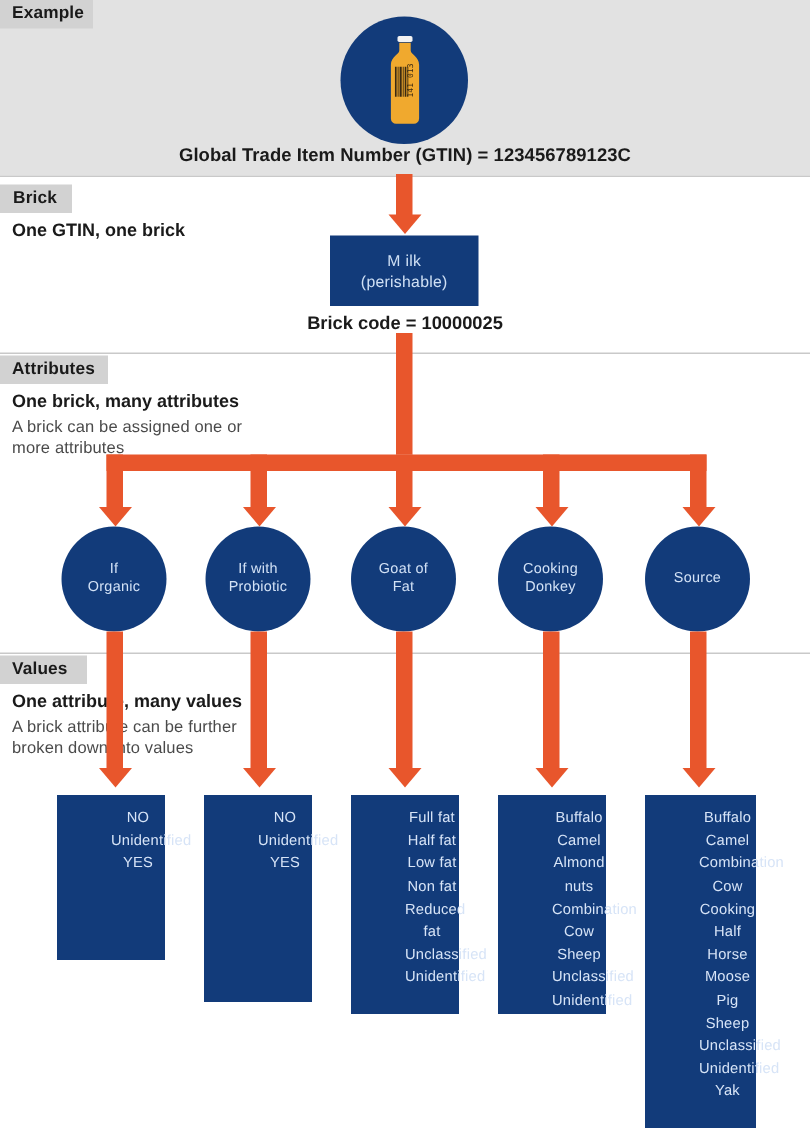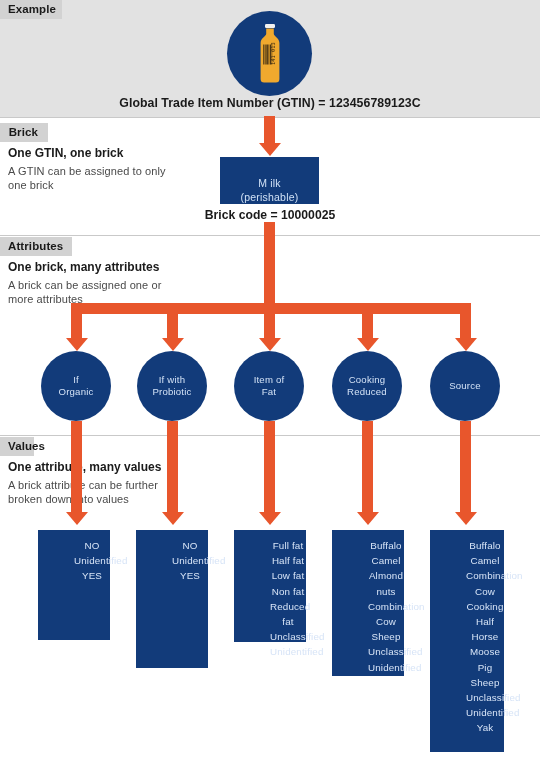--- a/index.html
+++ b/index.html
@@ -23,21 +23,21 @@
     font-size:11.5px;
     font-weight:bold;
     letter-spacing:.1px;
     padding:3px 10px 4px 8px;
     line-height:12px;
     box-sizing:border-box;
   }
   .chip-example{left:0;top:0;width:62px;}
   .chip-brick{left:0;top:123px;width:48px;text-align:right;}
   .chip-attributes{left:0;top:237px;width:72px;}
-  .chip-values{left:0;top:437px;width:34px;}
+  .chip-values{left:0;top:437px;width:58px;}
 
   
   .expl{position:absolute;left:8px;}
   .expl .h{
     font-size:12px;font-weight:bold;color:#1a1a1a;
     line-height:15px;margin:0 0 3px 0;white-space:nowrap;
   }
   .expl .p{
     font-size:11px;color:#4a4a4a;line-height:14px;margin:0;
     width:160px;letter-spacing:.1px;
@@ -56,21 +56,21 @@
 
   .gtin-label{
     position:absolute;left:0;top:96px;width:540px;text-align:center;
     font-size:12.3px;font-weight:bold;color:#1a1a1a;letter-spacing:.05px;
   }
 
   
   .brick-box{
     position:absolute;left:220px;top:157px;width:99px;height:47px;
     background:#123B7A;color:#cfe0f5;
-    display:flex;flex-direction:column;align-items:center;justify-content:flex-end;
+    display:flex;flex-direction:column;align-items:center;justify-content:center;
     font-size:10.5px;line-height:14px;letter-spacing:.2px;
   }
   .brick-code{
     position:absolute;left:0;top:208px;width:540px;text-align:center;
     font-size:12.2px;font-weight:bold;color:#1a1a1a;
   }
 
   
   .ovline{position:absolute;background:#E8562C;width:11px;}
   .ohline{position:absolute;background:#E8562C;height:11px;}
@@ -127,21 +127,20 @@
   </svg>
 
   <div class="gtin-label">Global Trade Item Number (GTIN) = 123456789123C</div>
 
   <div class="ovline" style="left:264px;top:116px;height:28px;"></div>
   <div class="oarrow" style="left:258.5px;top:143px;"></div>
 
   <div class="chip chip-brick">Brick</div>
   <div class="expl expl-brick">
     <p class="h">One GTIN, one brick</p>
-    <p class="p">A GTIN can be assigned to only one brick</p>
   </div>
 
   <div class="brick-box">
     <span>M ilk</span>
     <span>(perishable)</span>
   </div>
   <div class="brick-code">Brick code = 10000025</div>
 
   <div class="ovline" style="left:264px;top:222px;height:81px;"></div>
 
@@ -166,26 +165,26 @@
 
   <div class="attr-circle" style="left:41px;">
     <span><span>If</span><br>
           <span>Organic</span></span>
   </div>
   <div class="attr-circle" style="left:137px;">
     <span><span>If with</span><br>
           <span>Probiotic</span></span>
   </div>
   <div class="attr-circle" style="left:234px;">
-    <span><span>Item of</span><br>
+    <span><span>Goat of</span><br>
           <span>Fat</span></span>
   </div>
   <div class="attr-circle" style="left:332px;">
     <span><span>Cooking</span><br>
-          <span>Reduced</span></span>
+          <span>Donkey</span></span>
   </div>
   <div class="attr-circle" style="left:430px;">
     <span><span>Source</span></span>
   </div>
 
   <div class="chip chip-values">Values</div>
   <div class="expl expl-val">
     <p class="h">One attribute, many values</p>
     <p class="p">A brick attribute can be further broken down into values</p>
   </div>
@@ -208,21 +207,21 @@
         <div>YES</div>
       </div>
   </div>
   <div class="val-box" style="left:136px;top:530px;width:72px;height:138px;">
     <div class="vlist">
         <div>NO</div>
         <div>Unidentified</div>
         <div>YES</div>
       </div>
   </div>
-  <div class="val-box" style="left:234px;top:530px;width:72px;height:112px;">
+  <div class="val-box" style="left:234px;top:530px;width:72px;height:146px;">
     <div class="vlist">
         <div>Full fat</div>
         <div>Half fat</div>
         <div>Low fat</div>
         <div>Non fat</div>
         <div>Reduced fat</div>
         <div>Unclassified</div>
         <div>Unidentified</div>
       </div>
   </div>

